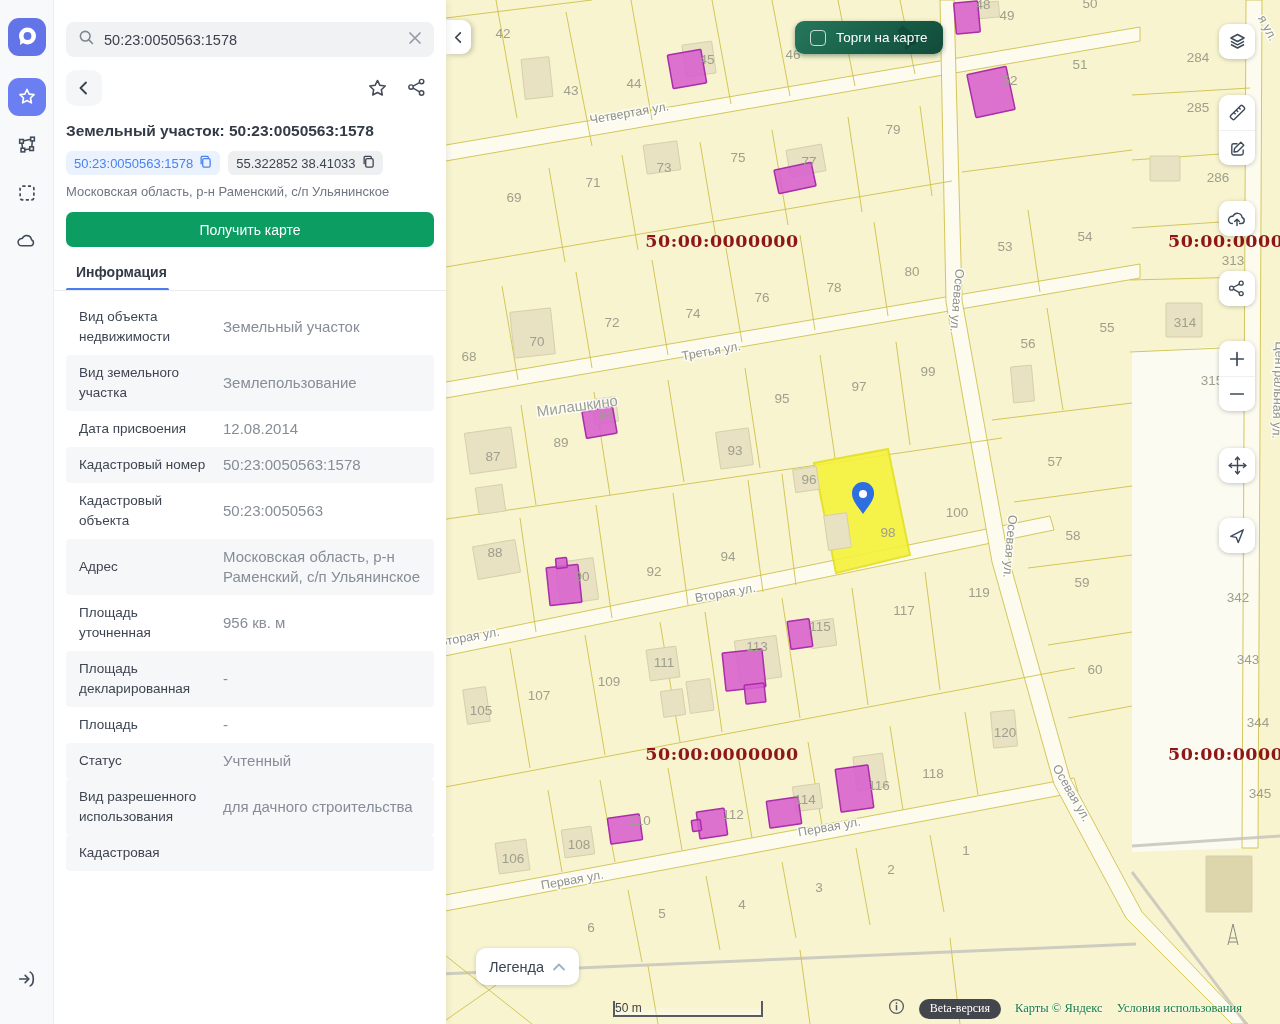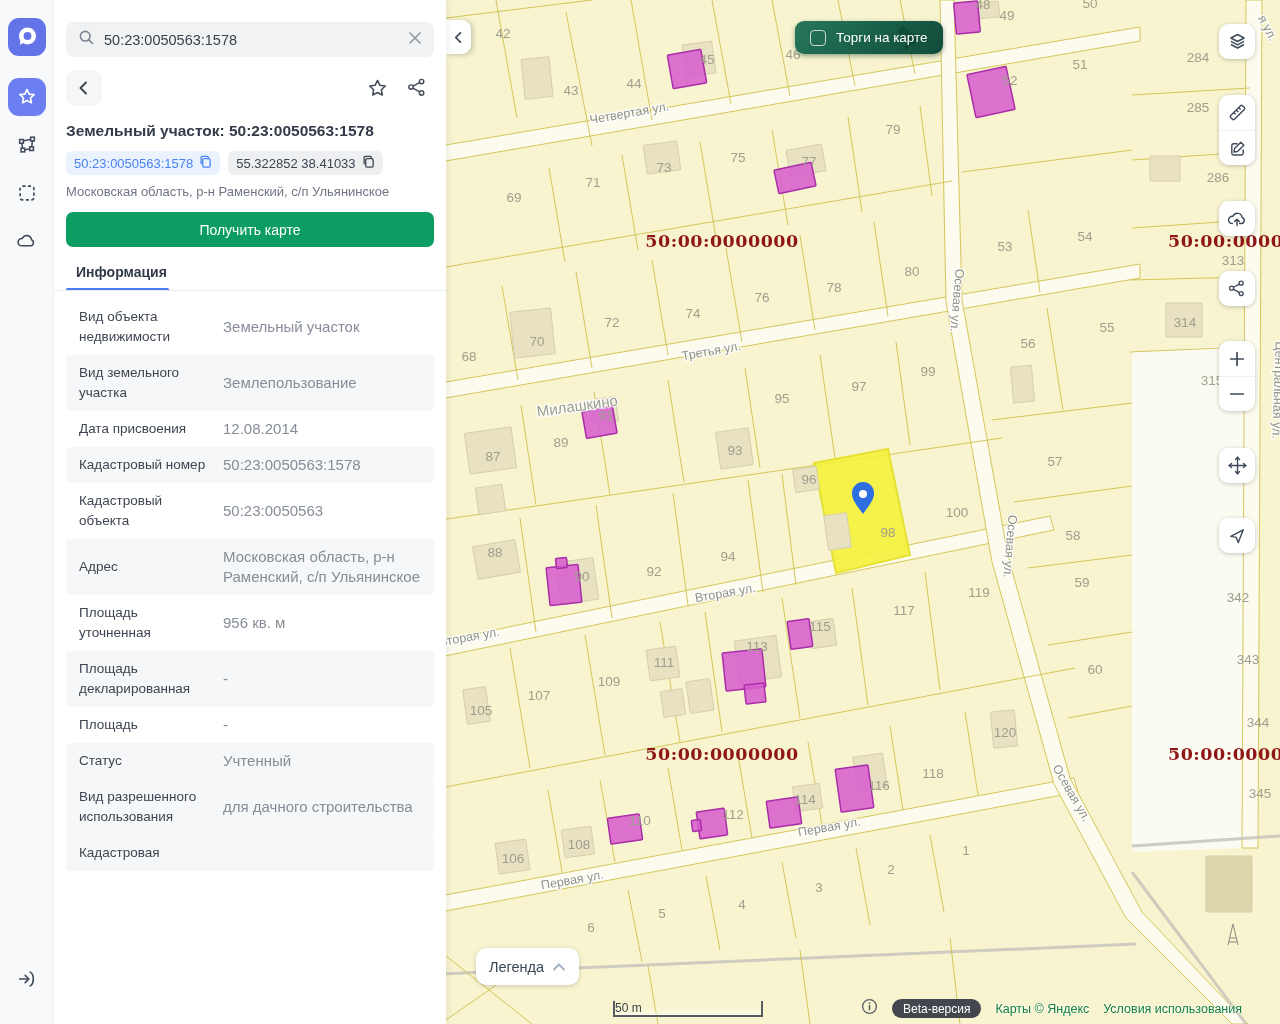--- a/index.html
+++ b/index.html
@@ -86,21 +86,21 @@
     align-items:center; gap:8px; padding:0 13px; cursor:pointer; }
   .legend-btn .txt { font-size:14.5px; color:#3a4654; }
 
   .scalebar { position:absolute; left:167px; top:1001px; width:150px; height:16px;
     border-bottom:2px solid #585c60; border-left:2px solid #585c60;
     border-right:2px solid #585c60; display:flex; align-items:flex-end;
     justify-content:flex-start; background:linear-gradient(rgba(255,255,255,0) 40%, rgba(255,255,255,.5)); }
   .scalebar .txt { font-size:12px; color:#3f4347; line-height:14px; }
 
   .attrib { position:absolute; right:38px; bottom:5px; display:flex; align-items:center;
-    gap:14px; }
+    gap:14px;font-family:Liberation Serif, serif; }
   .attrib .beta { background:#43474d; color:#fff; font-size:12px; border-radius:10px;
     padding:2.5px 11px; }
   .attrib .atext { font-size:12.5px; color:#15803d;
     text-shadow:0 0 3px #fff,0 0 3px #fff; cursor:pointer; }
 </style>
 </head>
 <body>
 
 <div class="app">
 

